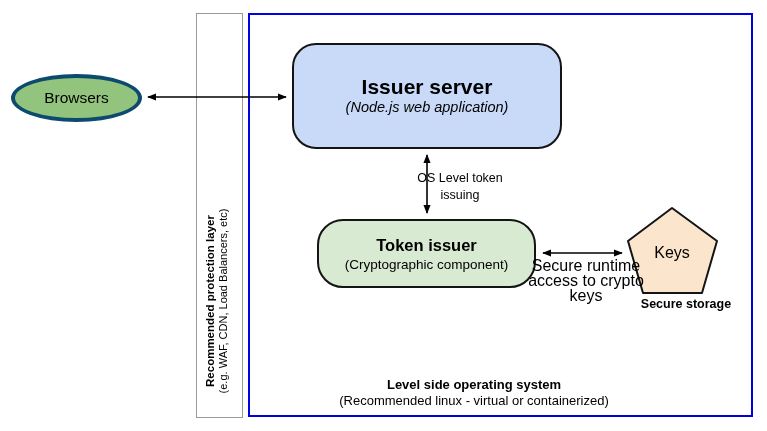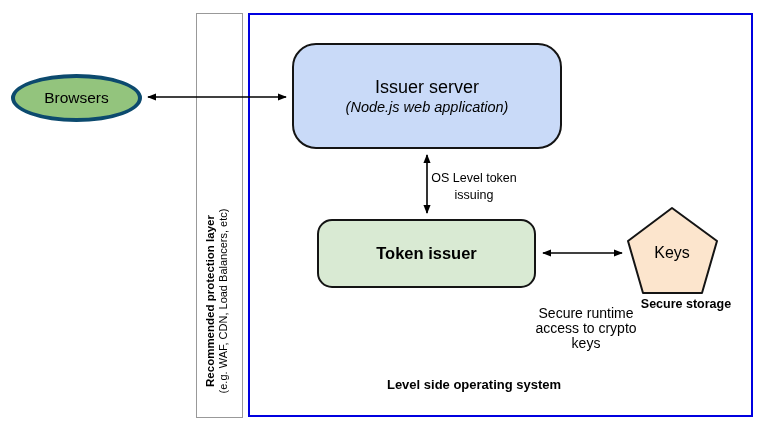--- a/index.html
+++ b/index.html
@@ -66,53 +66,53 @@
     position: absolute;
     left: 292px; top: 43px;
     width: 270px; height: 106px;
     background: #c9daf8;
     border: 2px solid #141414;
     border-radius: 24px;
     display: flex; flex-direction: column; align-items: center; justify-content: center;
     text-align: center;
     z-index: 1;
   }
-  .issuer-title { font-size: 18px; font-weight: normal; line-height: 22px; }
+  .issuer-title { font-size: 21px; font-weight: bold; line-height: 22px; }
   .issuer-subtitle { font-size: 14.5px; line-height: 19px; font-style: italic; }
 
   
   .token-box {
     position: absolute;
     left: 317px; top: 219px;
     width: 219px; height: 69px;
     background: #d9ead3;
     border: 2px solid #141414;
-    border-radius: 15px;
+    border-radius: 26px;
     display: flex; flex-direction: column; align-items: center; justify-content: center;
     text-align: center;
     z-index: 1;
   }
   .token-title { font-size: 16.5px; font-weight: bold; line-height: 21px; }
   .token-subtitle { font-size: 13.5px; line-height: 17px; }
 
   
   .overlay {
     position: absolute;
     left: 0; top: 0;
     width: 767px; height: 431px;
     z-index: 2;
     pointer-events: none;
   }
 
   
   .label { position: absolute; z-index: 3; text-align: center; }
   .lbl-token-requests { left: 150px; top: 63px; width: 130px; font-size: 12.5px; line-height: 15px; }
   .lbl-token-requests-sub { left: 150px; top: 79px; width: 130px; font-size: 12px; font-style: italic; line-height: 14px; white-space: pre-line; }
-  .lbl-os-issuing { left: 414px; top: 170px; width: 120px; font-size: 12.5px; line-height: 16.5px; white-space: pre-line; }
-  .lbl-secure-runtime { left: 526px; top: 258px; width: 120px; font-size: 14px; line-height: 15px; white-space: pre-line; margin-top: 48px; }
+  .lbl-os-issuing { left: 400px; top: 170px; width: 120px; font-size: 12.5px; line-height: 16.5px; white-space: pre-line; }
+  .lbl-secure-runtime { left: 526px; top: 258px; width: 120px; font-size: 16px; line-height: 15px; white-space: pre-line; }
   .lbl-keys { left: 622px; top: 244px; width: 100px; font-size: 16px; }
   .lbl-secure-storage { left: 624px; top: 297px; width: 124px; font-size: 12.5px; font-weight: bold; }
   .lbl-os-bottom { left: 324px; top: 377px; width: 300px; z-index: 3; }
   .os-bottom-title { font-size: 13px; font-weight: bold; line-height: 16px; }
   .os-bottom-subtitle { font-size: 13px; line-height: 16px; }
 </style>
 </head>
 <body>
 
 <div class="canvas">
@@ -121,33 +121,35 @@
   <div class="protection-label-anchor">
     <div class="protection-label">
       <div class="protection-title">Recommended protection layer</div>
       <div class="protection-subtitle">(e.g. WAF, CDN, Load Balancers, etc)</div>
     </div>
   </div>
 
   <div class="os-rect"></div>
   <div class="label lbl-os-bottom">
     <div class="os-bottom-title">Level side operating system</div>
+    <div class="os-bottom-subtitle">(Recommended linux - virtual or containerized)</div>
   </div>
 
   <div class="browsers-ellipse">
     <span>Browsers</span>
   </div>
 
   <div class="issuer-box">
     <div class="issuer-title">Issuer server</div>
     <div class="issuer-subtitle">(Node.js web application)</div>
   </div>
 
   <div class="token-box">
     <div class="token-title">Token issuer</div>
+    <div class="token-subtitle">(Cryptographic component)</div>
   </div>
 
   <svg class="overlay" viewBox="0 0 767 431" xmlns="http://www.w3.org/2000/svg">
     <defs>
       <marker id="arrow" viewBox="0 0 10 10" refX="9" refY="5" markerWidth="9" markerHeight="9" orient="auto-start-reverse" markerUnits="userSpaceOnUse">
         <path d="M 0 1 L 10 5 L 0 9 z" fill="#000000"></path>
       </marker>
     </defs>
 
     <line x1="148" y1="97" x2="286" y2="97" stroke="#000000" stroke-width="1.6" marker-start="url(#arrow)" marker-end="url(#arrow)"></line>

